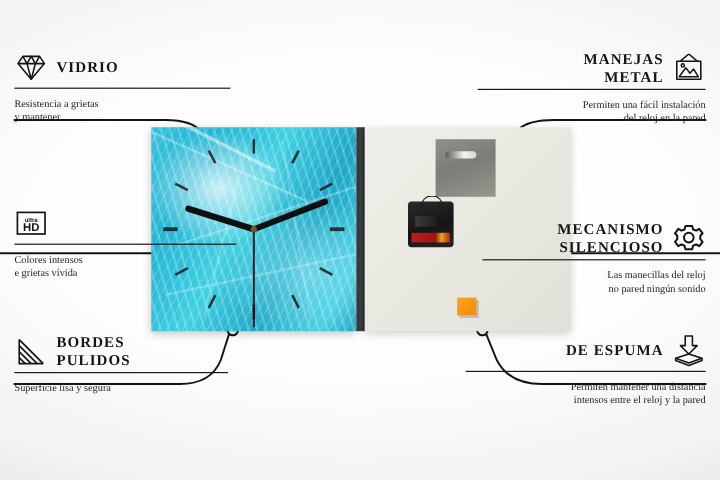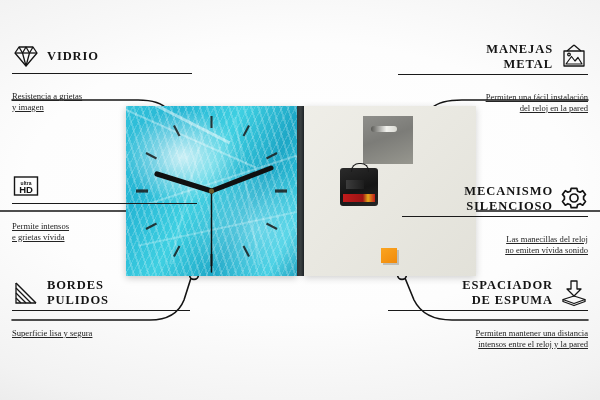--- a/index.html
+++ b/index.html
@@ -37,23 +37,22 @@
   .feature.left .titles{text-align:left;}
   .feature.right .titles{text-align:right;}
   .rule{
     height:0;border-top:1.4px solid #1a1a1a;margin-top:3px;
   }
   .desc{
     font-family:"Liberation Serif", serif;
     font-size:8.6px;
     line-height:10.6px;
     color:#232323;
-    margin-top:17px;
+    margin-top:7px;
     white-space:nowrap;
-    text-decoration:underline;
   }
   .feature.right .desc{text-align:right;}
   .desc .l2{display:block;}
   .icon{
     width:28px;height:28px;flex:0 0 28px;
     display:block;
   }
   .icon svg{display:block;width:28px;height:28px;}
 
   
@@ -214,37 +213,37 @@
         </g>
           </svg>
       </span>
       <span class="titles">
         <span>VIDRIO</span>
       </span>
     </div>
     <div class="rule"></div>
     <div class="desc">
       <span>Resistencia a grietas</span>
-      <span class="l2">y imagen</span>
+      <span class="l2">y mantener</span>
     </div>
   </div>
 
   <div class="feature left" id="f-print">
     <div class="feat-head">
       <span class="icon">
         <svg viewBox="0 0 28 28">
           <rect x="2.5" y="5" width="23" height="18" fill="none" stroke="#141414" stroke-width="1.4"></rect>
           <text x="14" y="12.6" text-anchor="middle" font-family="Liberation Sans, sans-serif" font-size="5" font-weight="700" fill="#141414">ultra</text>
           <text x="14" y="20.6" text-anchor="middle" font-family="Liberation Sans, sans-serif" font-size="9.5" font-weight="700" fill="#141414">HD</text>
         </svg>
       </span>
     </div>
     <div class="rule"></div>
     <div class="desc">
-      <span>Permite intensos</span>
+      <span>Colores intensos</span>
       <span class="l2">e grietas vívida</span>
     </div>
   </div>
 
   <div class="feature left" id="f-edges">
     <div class="feat-head">
       <span class="icon">
         <svg viewBox="0 0 28 28">
             <g stroke="#141414" fill="none" stroke-width="1.3">
           <path d="M4 4 L4 24 L24 24"></path>
@@ -305,28 +304,27 @@
                    L7.9 18.7 L5.3 20.2 L2.5 16.5 L4.4 14.3 L4.4 11.6 L2.5 9.4 L5.3 5.7 L7.9 7.2
                    L10.4 6.2 Z"></path>
           <circle cx="14" cy="13" r="4"></circle>
         </g>
           </svg>
       </span>
     </div>
     <div class="rule"></div>
     <div class="desc">
       <span>Las manecillas del reloj</span>
-      <span class="l2">no emiten vívida sonido</span>
+      <span class="l2">no pared ningún sonido</span>
     </div>
   </div>
 
   <div class="feature right" id="f-foam">
     <div class="feat-head right">
       <span class="titles">
-        <span>ESPACIADOR</span>
         <span class="l2">DE ESPUMA</span>
       </span>
       <span class="icon">
         <svg viewBox="0 0 28 28">
             <g fill="none" stroke="#141414" stroke-width="1.3" stroke-linejoin="round">
           <path d="M11 2 L17 2 L17 10 L21 10 L14 17 L7 10 L11 10 Z"></path>
           <path d="M14 17 L25 20.5 L14 24.5 L3 20.5 Z"></path>
           <path d="M3 20.5 L3 22.5 L14 26.5 L25 22.5 L25 20.5"></path>
         </g>
           </svg>

